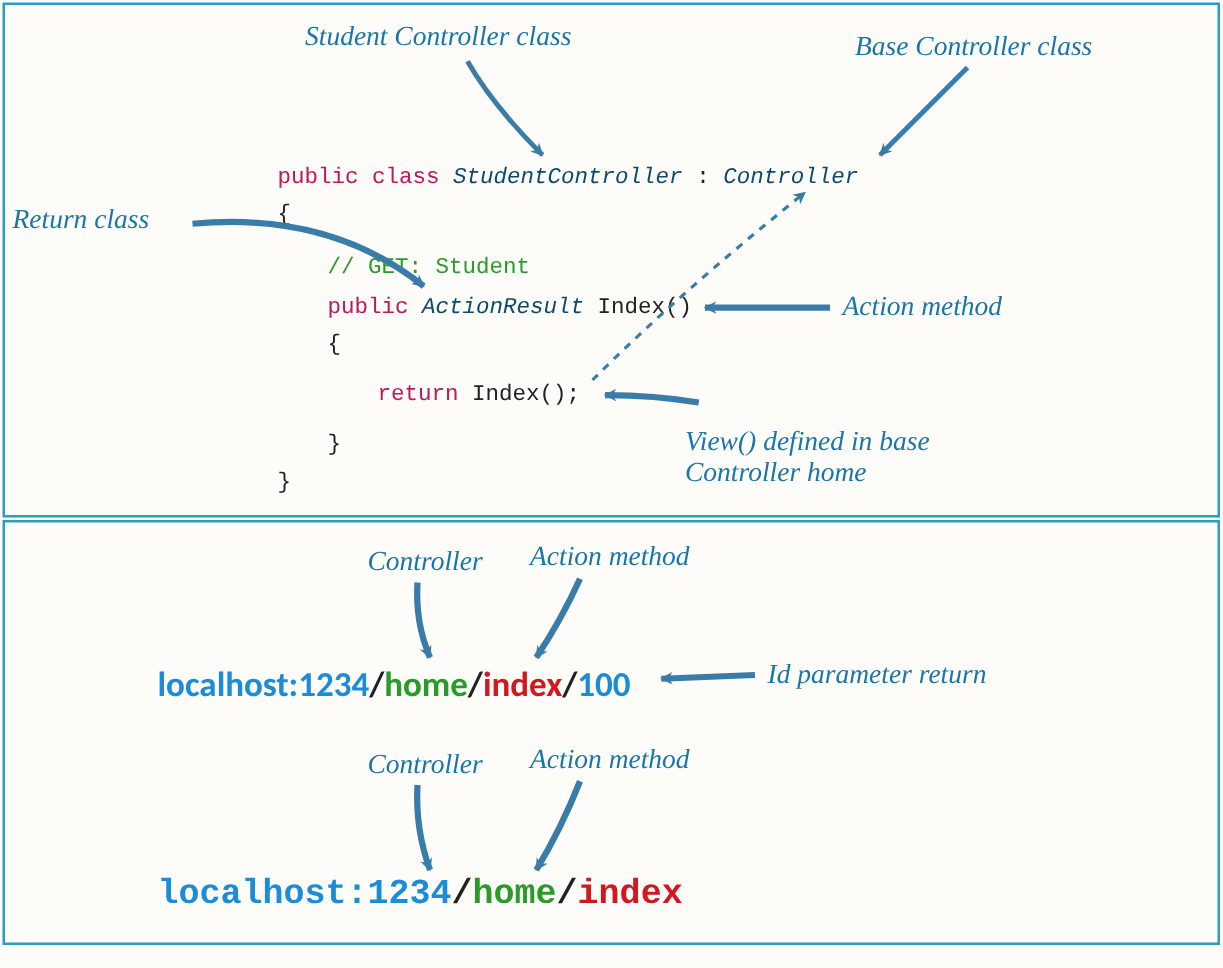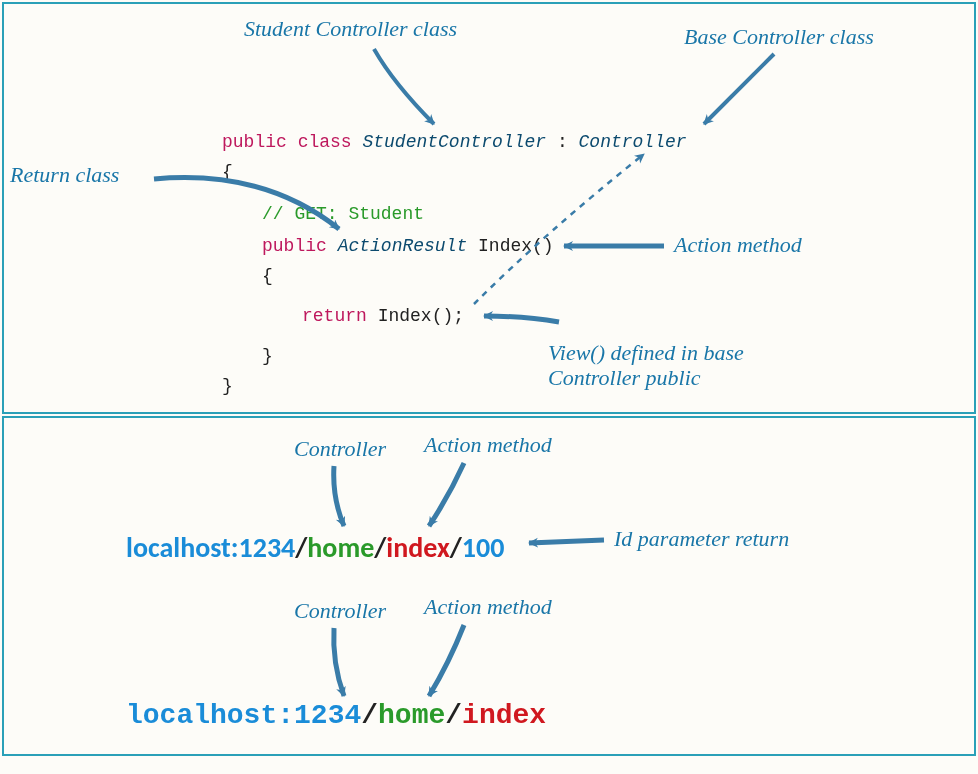--- a/index.html
+++ b/index.html
@@ -67,21 +67,21 @@
 <body>
 
 <div class="panel top-panel">
 
   <span class="hand" style="left:240px; top:12px;">Student Controller class</span>
   <span class="hand" style="left:680px; top:20px;">Base Controller class</span>
   <span class="hand" style="left:6px; top:158px;">Return class</span>
   <span class="hand" style="left:670px; top:228px;">Action method</span>
   <span class="hand" style="left:544px; top:304px; line-height:1.15;margin-top:32px;">
     <span>View() defined in base</span><br>
-    <span>Controller public</span>
+    <span>Controller home</span>
   </span>
 
   <span class="code" style="left:218px; top:128px;">
     <span class="kw">public</span>
     <span class="kw">class</span>
     <span class="type">StudentController</span>
     <span class="plain">:</span>
     <span class="type">Controller</span>
   </span>
   <span class="code plain" style="left:218px; top:158px;">{</span>

